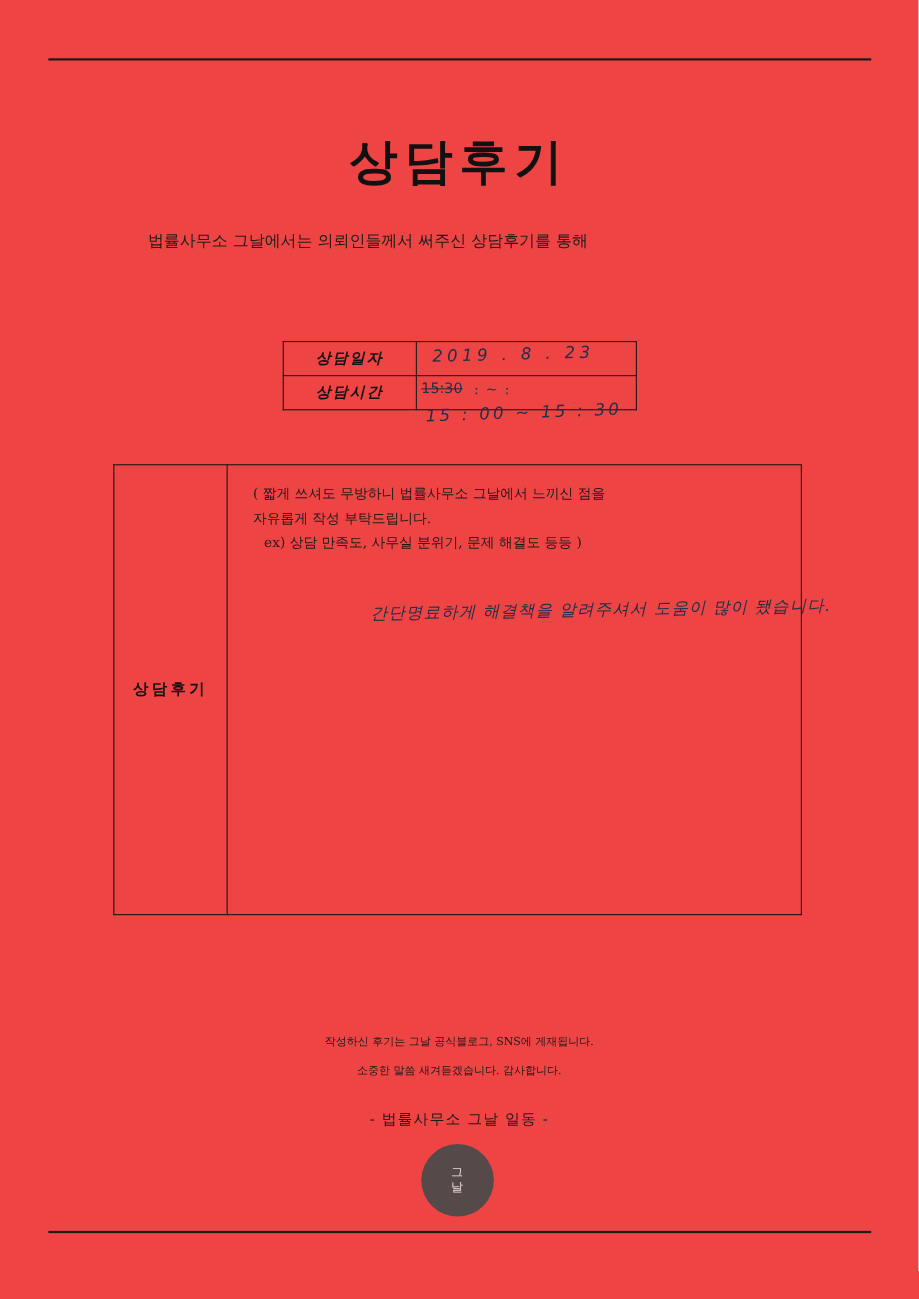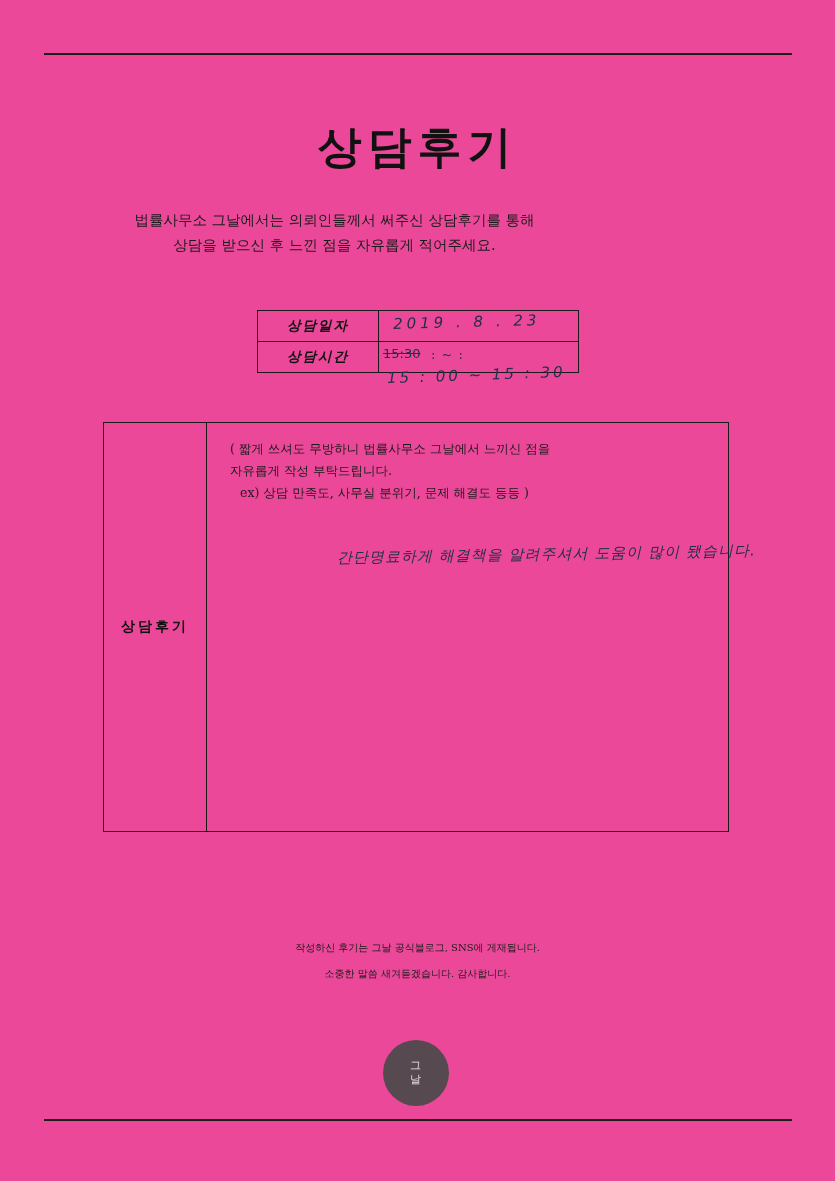--- a/index.html
+++ b/index.html
@@ -12,21 +12,21 @@
     height: 1181px;
     position: relative;
     font-family: "Liberation Serif", serif;
     color: #111111;
     overflow: hidden;
   }
 
   .page {
     position: absolute;
     inset: 0;
-    background: #ec4899;
+    background: #ef4444;
   }
 
   
   .rule {
     position: absolute;
     left: 44px;
     width: 748px;
     height: 2px;
     background: #1a1a1a;
   }
@@ -213,21 +213,20 @@
 <body>
 
 <div class="page">
 
   <div class="rule top"></div>
 
   <div class="title">상담후기</div>
 
   <div class="intro">
     <div>법률사무소 그날에서는 의뢰인들께서 써주신 상담후기를 통해</div>
-    <div>상담을 받으신 후 느낀 점을 자유롭게 적어주세요.</div>
   </div>
 
   <table class="meta-table">
     <tbody>
         <tr>
       <td class="label">상담일자</td>
       <td class="value">
         <span class="hand hand-date">2019 . 8 . 23</span>
       </td>
     </tr>
@@ -256,20 +255,21 @@
       </td>
     </tr>
   </tbody>
     </table>
 
   <div class="footer">
     <div>작성하신 후기는 그날 공식블로그, SNS에 게재됩니다.</div>
     <div>소중한 말씀 새겨듣겠습니다. 감사합니다.</div>
   </div>
 
+  <div class="signoff">- 법률사무소 그날 일동 -</div>
 
   <div class="stamp">
     <span>그</span>
     <span>날</span>
   </div>
 
   <div class="rule bottom"></div>
 
 </div>
 

